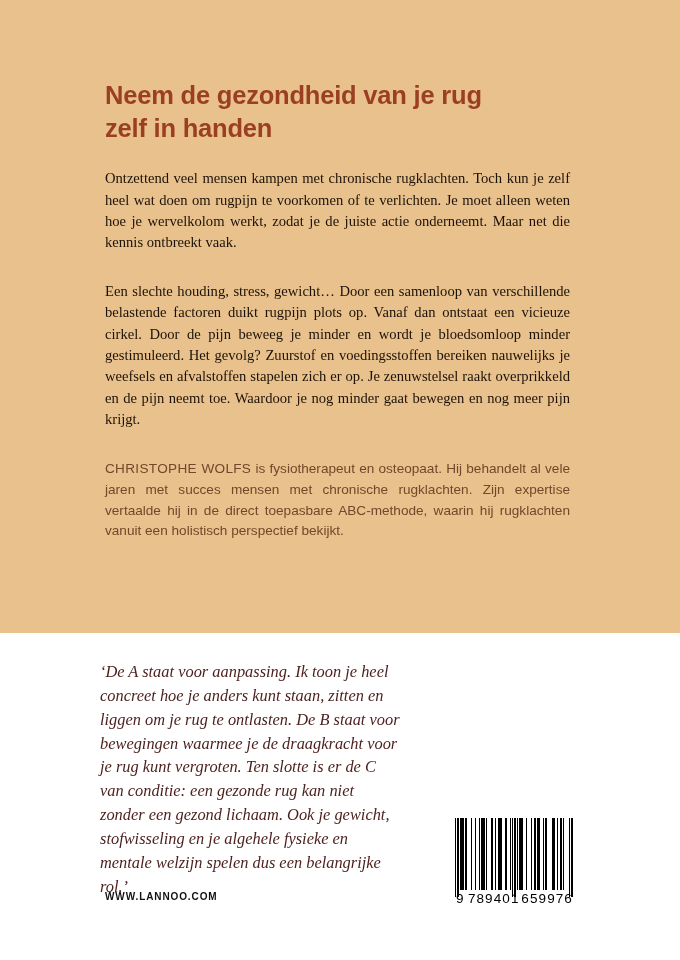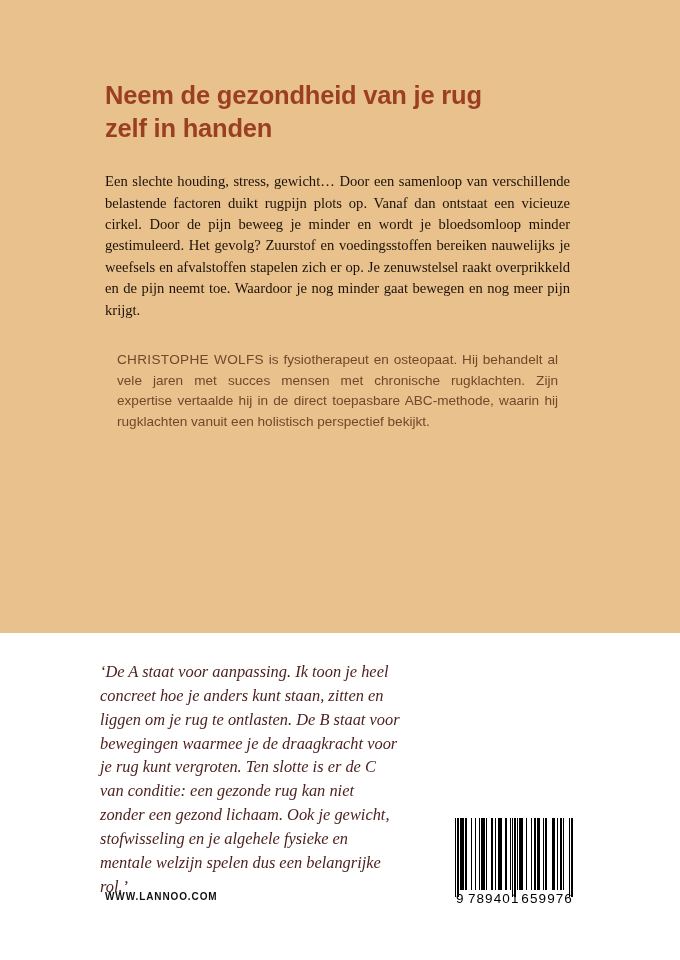--- a/index.html
+++ b/index.html
@@ -62,21 +62,21 @@
     line-height: 1.465;
     color: #1c1208;
     text-align: justify;
     hyphens: manual;
   }
   .blurb.p1 { margin-top: 24px; }
   .blurb.p2 { margin-top: 27px; }
   .blurb.p3 { margin-top: 20px; }
 
   .bio {
-    margin: 12px;
+    margin: 0;
     margin-top: 29px;
     font-family: "Liberation Sans", sans-serif;
     font-size: 13.6px;
     line-height: 1.52;
     color: #70482a;
     text-align: justify;
   }
   .bio .name {
     letter-spacing: 0.3px;
   }
@@ -160,20 +160,21 @@
 <div class="cover">
 
   <div class="panel-top">
     <div class="inner">
 
       <h1 class="title">
         <span class="title-line">Neem de gezondheid van je rug</span>
         <span class="title-line">zelf in handen</span>
       </h1>
 
+      <p class="blurb p1">Ontzettend veel mensen kampen met chronische rugklachten. Toch kun je zelf heel wat doen om rugpijn te voorkomen of te verlichten. Je moet alleen weten hoe je wervelkolom werkt, zodat je de juiste actie onderneemt. Maar net die kennis ontbreekt vaak.</p>
       <p class="blurb p2">Een slechte houding, stress, gewicht… Door een samenloop van verschillende belastende factoren duikt rugpijn plots op. Vanaf dan ontstaat een vicieuze cirkel. Door de pijn beweeg je minder en wordt je bloedsomloop minder gestimuleerd. Het gevolg? Zuurstof en voedingsstoffen bereiken nauwelijks je weefsels en afvalstoffen stapelen zich er op. Je zenuwstelsel raakt overprikkeld en de pijn neemt toe. Waardoor je nog minder gaat bewegen en nog meer pijn krijgt.</p>
 
       <p class="bio"><span class="name">CHRISTOPHE WOLFS</span><span> is fysiotherapeut en osteopaat. Hij behandelt al vele jaren met succes mensen met chronische rugklachten. Zijn expertise vertaalde hij in de direct toepasbare ABC-methode, waarin hij rugklachten vanuit een holistisch perspectief bekijkt.</span></p>
 
     </div>
   </div>
 
   <div class="panel-bottom">
 
     <p class="quote">‘De A staat voor aanpassing. Ik toon je heel concreet hoe je anders kunt staan, zitten en liggen om je rug te ontlasten. De B staat voor bewegingen waarmee je de draagkracht voor je rug kunt vergroten. Ten slotte is er de C van conditie: een gezonde rug kan niet zonder een gezond lichaam. Ook je gewicht, stofwisseling en je algehele fysieke en mentale welzijn spelen dus een belangrijke rol.’</p>

